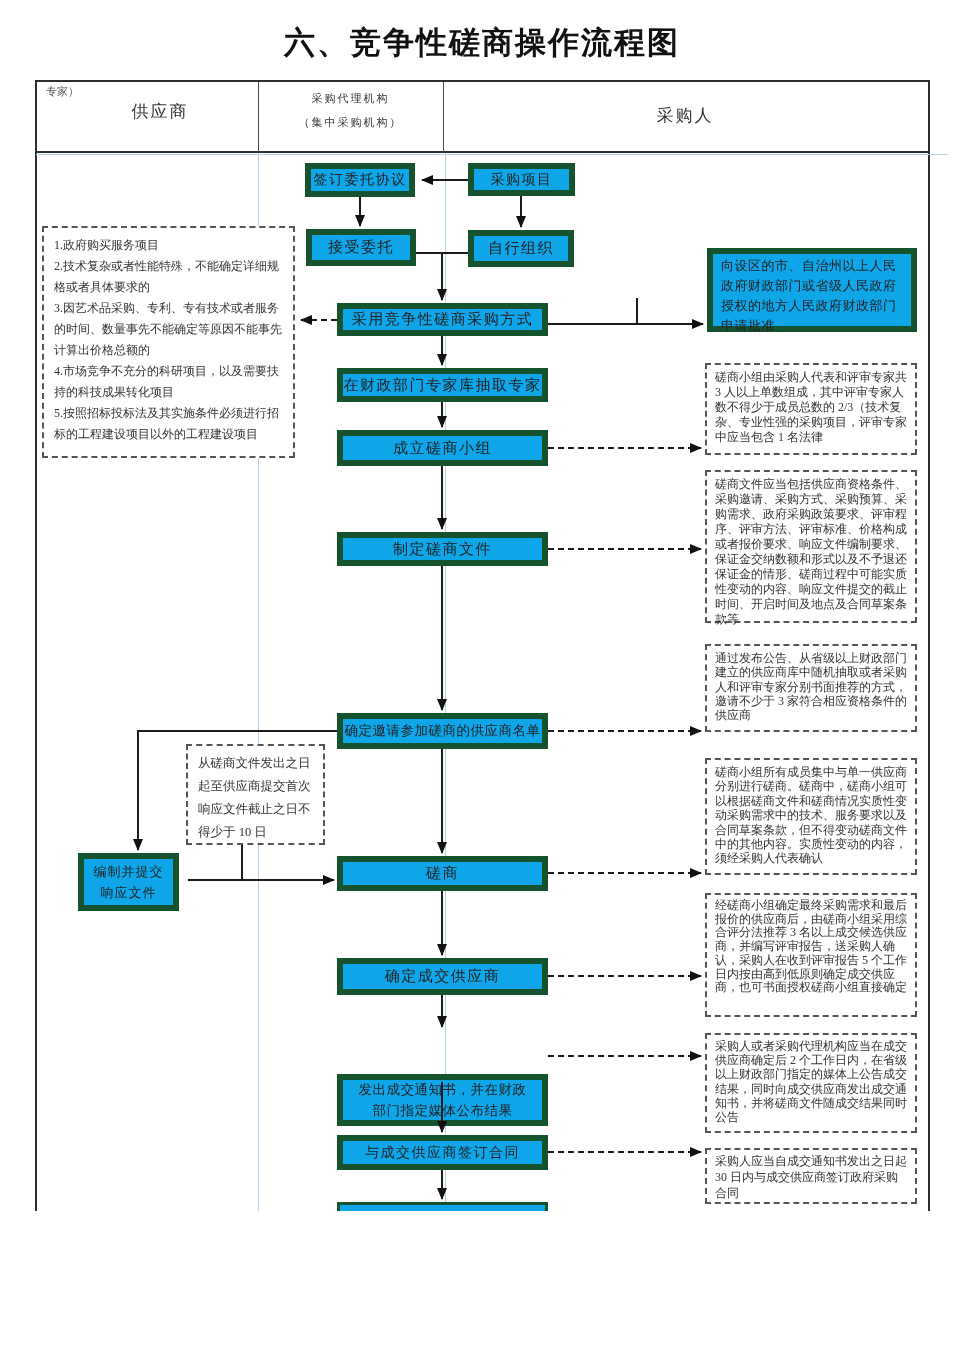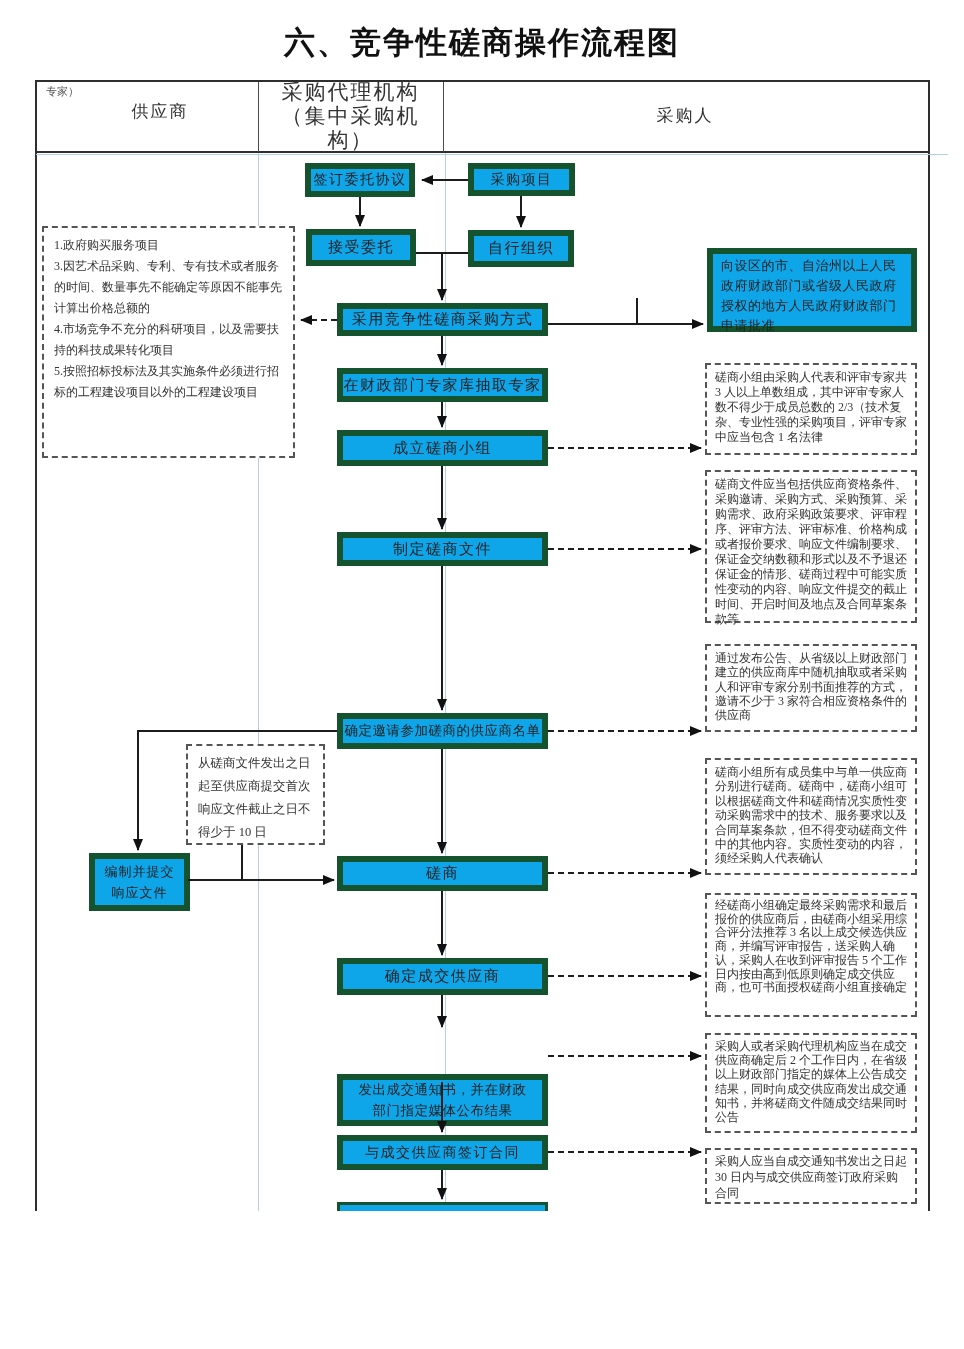--- a/index.html
+++ b/index.html
@@ -12,38 +12,38 @@
   .hsep{position:absolute;left:35px;top:151px;width:895px;height:2px;background:#2e2e2e;z-index:1;}
   .hblue{position:absolute;left:36px;top:154px;width:912px;height:1px;background:#b3d2e6;z-index:0;}
   .vblue{position:absolute;width:1px;background:#b3d2e6;z-index:0;}
   .vb1{left:258px;top:153px;height:1168px;}
   .vb2{left:445px;top:153px;height:1170px;}
   .vhead{position:absolute;width:1px;top:82px;height:70px;background:#4a4a4a;z-index:1;}
   .vh1{left:258px;} .vh2{left:443px;}
   .corner{position:absolute;left:46px;top:84px;font-size:11px;color:#555;z-index:2;}
   .lane{position:absolute;z-index:2;text-align:center;font-size:17px;color:#333;letter-spacing:2px;}
   .lane-supplier{left:75px;top:100px;width:170px;}
-  .lane-agency{left:268px;top:80px;width:165px;font-size:21px;line-height:24px;}
+  .lane-agency{left:268px;top:86px;width:165px;font-size:11px;line-height:24px;}
   .lane-purchaser{left:595px;top:104px;width:180px;}
   .box{position:absolute;border:6px solid #14532d;background:#0ea5e9;box-sizing:border-box;
        display:flex;align-items:center;justify-content:center;text-align:center;
        font-size:15px;letter-spacing:1.5px;color:#222;z-index:2;}
   .dash{position:absolute;border:2px dashed #555;background:#fff;box-sizing:border-box;
         font-size:12px;line-height:15px;color:#333;text-align:left;padding:5px 8px;z-index:2;}
   
   .b-sign{left:305px;top:163px;width:110px;height:34px;font-size:14px;}
   .b-project{left:468px;top:163px;width:107px;height:33px;font-size:14px;}
   .b-accept{left:306px;top:229px;width:110px;height:37px;}
   .b-self{left:468px;top:230px;width:106px;height:37px;}
   .b-adopt{left:337px;top:303px;width:211px;height:33px;}
   .b-experts{left:337px;top:368px;width:211px;height:34px;}
   .b-team{left:337px;top:430px;width:211px;height:36px;}
   .b-docs{left:337px;top:532px;width:211px;height:34px;}
   .b-list{left:337px;top:713px;width:211px;height:36px;font-size:13.5px;letter-spacing:0.5px;}
-  .b-response{left:89px;top:853px;width:101px;height:58px;font-size:13px;
+  .b-response{left:78px;top:853px;width:101px;height:58px;font-size:13px;
               flex-direction:column;line-height:21px;letter-spacing:1px;}
   .b-consult{left:337px;top:856px;width:211px;height:35px;}
   .b-winner{left:337px;top:958px;width:211px;height:37px;}
   .b-notice{left:337px;top:1030px;width:211px;height:52px;font-size:13.5px;
             line-height:21px;padding:2px 12px;letter-spacing:0.5px;margin-top:44px;}
   .b-contract{left:337px;top:1135px;width:211px;height:35px;font-size:14px;}
   .b-acceptance{left:337px;top:1202px;width:211px;height:34px;border-width:3px;}
   .b-payment{left:337px;top:1262px;width:211px;height:35px;}
   
   .b-approval{left:707px;top:248px;width:210px;height:84px;display:block;text-align:left;
@@ -101,20 +101,21 @@
   <div class="box b-winner">确定成交供应商</div>
   <div class="box b-notice">发出成交通知书，并在财政部门指定媒体公布结果</div>
   <div class="box b-contract">与成交供应商签订合同</div>
   <div class="box b-acceptance">合同履约及验收</div>
   <div class="box b-payment">申请支付资金</div>
 
   <div class="box b-approval">向设区的市、自治州以上人民政府财政部门或省级人民政府授权的地方人民政府财政部门申请批准</div>
 
   <div class="dash n-conditions">
     <div>1.政府购买服务项目</div>
+    <div>2.技术复杂或者性能特殊，不能确定详细规格或者具体要求的</div>
     <div>3.因艺术品采购、专利、专有技术或者服务的时间、数量事先不能确定等原因不能事先计算出价格总额的</div>
     <div>4.市场竞争不充分的科研项目，以及需要扶持的科技成果转化项目</div>
     <div>5.按照招标投标法及其实施条件必须进行招标的工程建设项目以外的工程建设项目</div>
   </div>
   <div class="dash n-team">磋商小组由采购人代表和评审专家共 3 人以上单数组成，其中评审专家人数不得少于成员总数的 2/3（技术复杂、专业性强的采购项目，评审专家中应当包含 1 名法律</div>
   <div class="dash n-docs">磋商文件应当包括供应商资格条件、采购邀请、采购方式、采购预算、采购需求、政府采购政策要求、评审程序、评审方法、评审标准、价格构成或者报价要求、响应文件编制要求、保证金交纳数额和形式以及不予退还保证金的情形、磋商过程中可能实质性变动的内容、响应文件提交的截止时间、开启时间及地点及合同草案条款等</div>
   <div class="dash n-invite">通过发布公告、从省级以上财政部门建立的供应商库中随机抽取或者采购人和评审专家分别书面推荐的方式，邀请不少于 3 家符合相应资格条件的供应商</div>
   <div class="dash n-ten">从磋商文件发出之日起至供应商提交首次响应文件截止之日不得少于 10 日</div>
   <div class="dash n-consult">磋商小组所有成员集中与单一供应商分别进行磋商。磋商中，磋商小组可以根据磋商文件和磋商情况实质性变动采购需求中的技术、服务要求以及合同草案条款，但不得变动磋商文件中的其他内容。实质性变动的内容，须经采购人代表确认</div>
   <div class="dash n-winner">经磋商小组确定最终采购需求和最后报价的供应商后，由磋商小组采用综合评分法推荐 3 名以上成交候选供应商，并编写评审报告，送采购人确认，采购人在收到评审报告 5 个工作日内按由高到低原则确定成交供应商，也可书面授权磋商小组直接确定</div>

